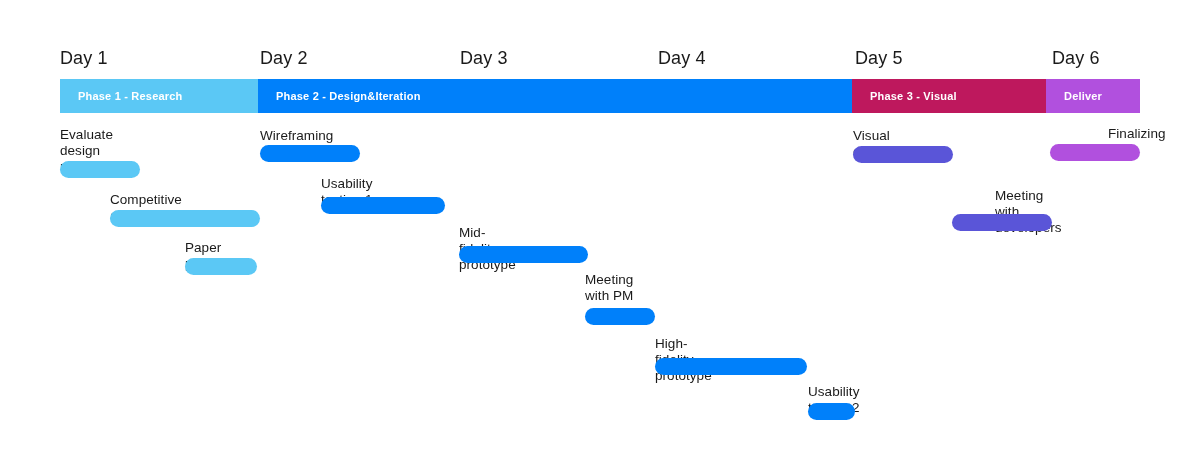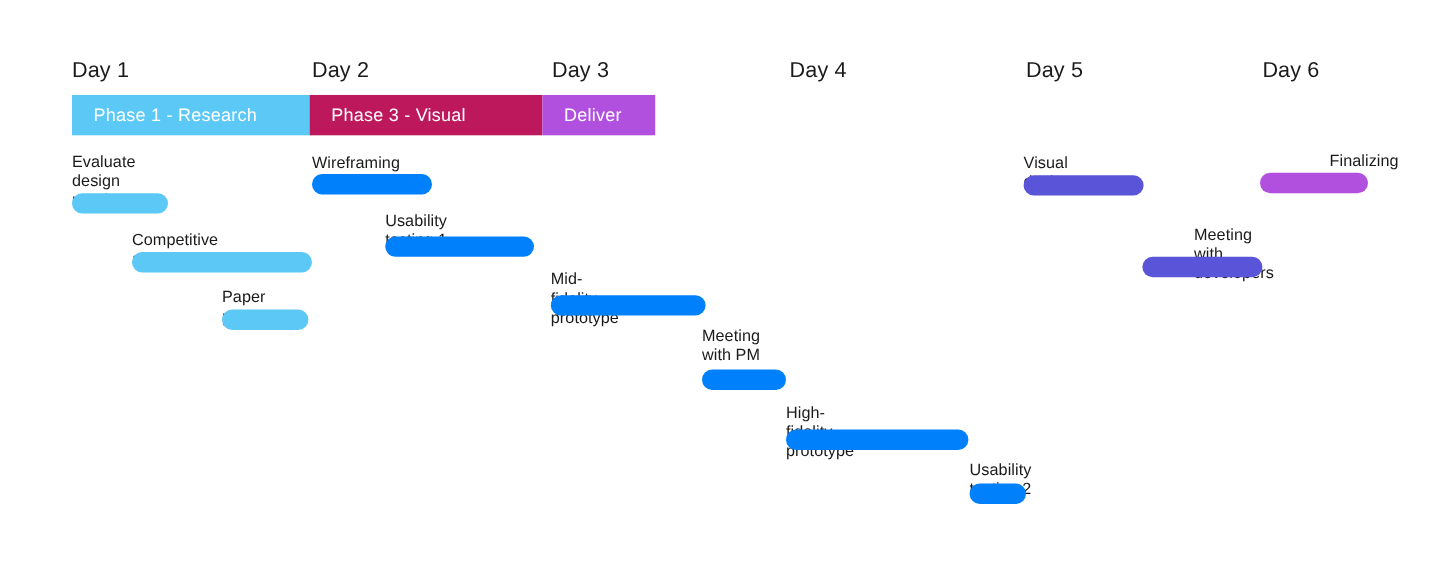--- a/index.html
+++ b/index.html
@@ -33,22 +33,22 @@
   }
   .phase-seg {
     height: 34px;
     display: flex;
     align-items: center;
     box-sizing: border-box;
     padding-left: 18px;
   }
   .phase-seg-label {
     color: #ffffff;
-    font-size: 15px;
-    font-weight: normal;
+    font-size: 11px;
+    font-weight: bold;
     white-space: nowrap;
     letter-spacing: 0.2px;
   }
   .task {
     position: absolute;
   }
   .task-label {
     position: absolute;
     font-size: 13.5px;
     color: #1a1a1a;
@@ -72,20 +72,23 @@
       <div class="day-label" style="left: 260px; top: 48px;">Day 2</div>
       <div class="day-label" style="left: 460px; top: 48px;">Day 3</div>
       <div class="day-label" style="left: 658px; top: 48px;">Day 4</div>
       <div class="day-label" style="left: 855px; top: 48px;">Day 5</div>
       <div class="day-label" style="left: 1052px; top: 48px;">Day 6</div>
     </div>
 
   <div class="phase-track" id="phase-track" style="left: 60px; top: 79px; width: 1080px; height: 34px;">
       <div class="phase-seg" style="width: 198px; background: rgb(91, 200, 245);">
         <span class="phase-seg-label">Phase 1 - Research</span>
+      </div>
+      <div class="phase-seg" style="width: 594px; background: rgb(0, 128, 250);">
+        <span class="phase-seg-label">Phase 2 - Design&amp;Iteration</span>
       </div>
       <div class="phase-seg" style="width: 194px; background: #be185d;">
         <span class="phase-seg-label">Phase 3 - Visual</span>
       </div>
       <div class="phase-seg" style="width: 94px; background: rgb(177, 80, 222);">
         <span class="phase-seg-label">Deliver</span>
       </div>
     </div>
 
   <div id="tasks-layer">

